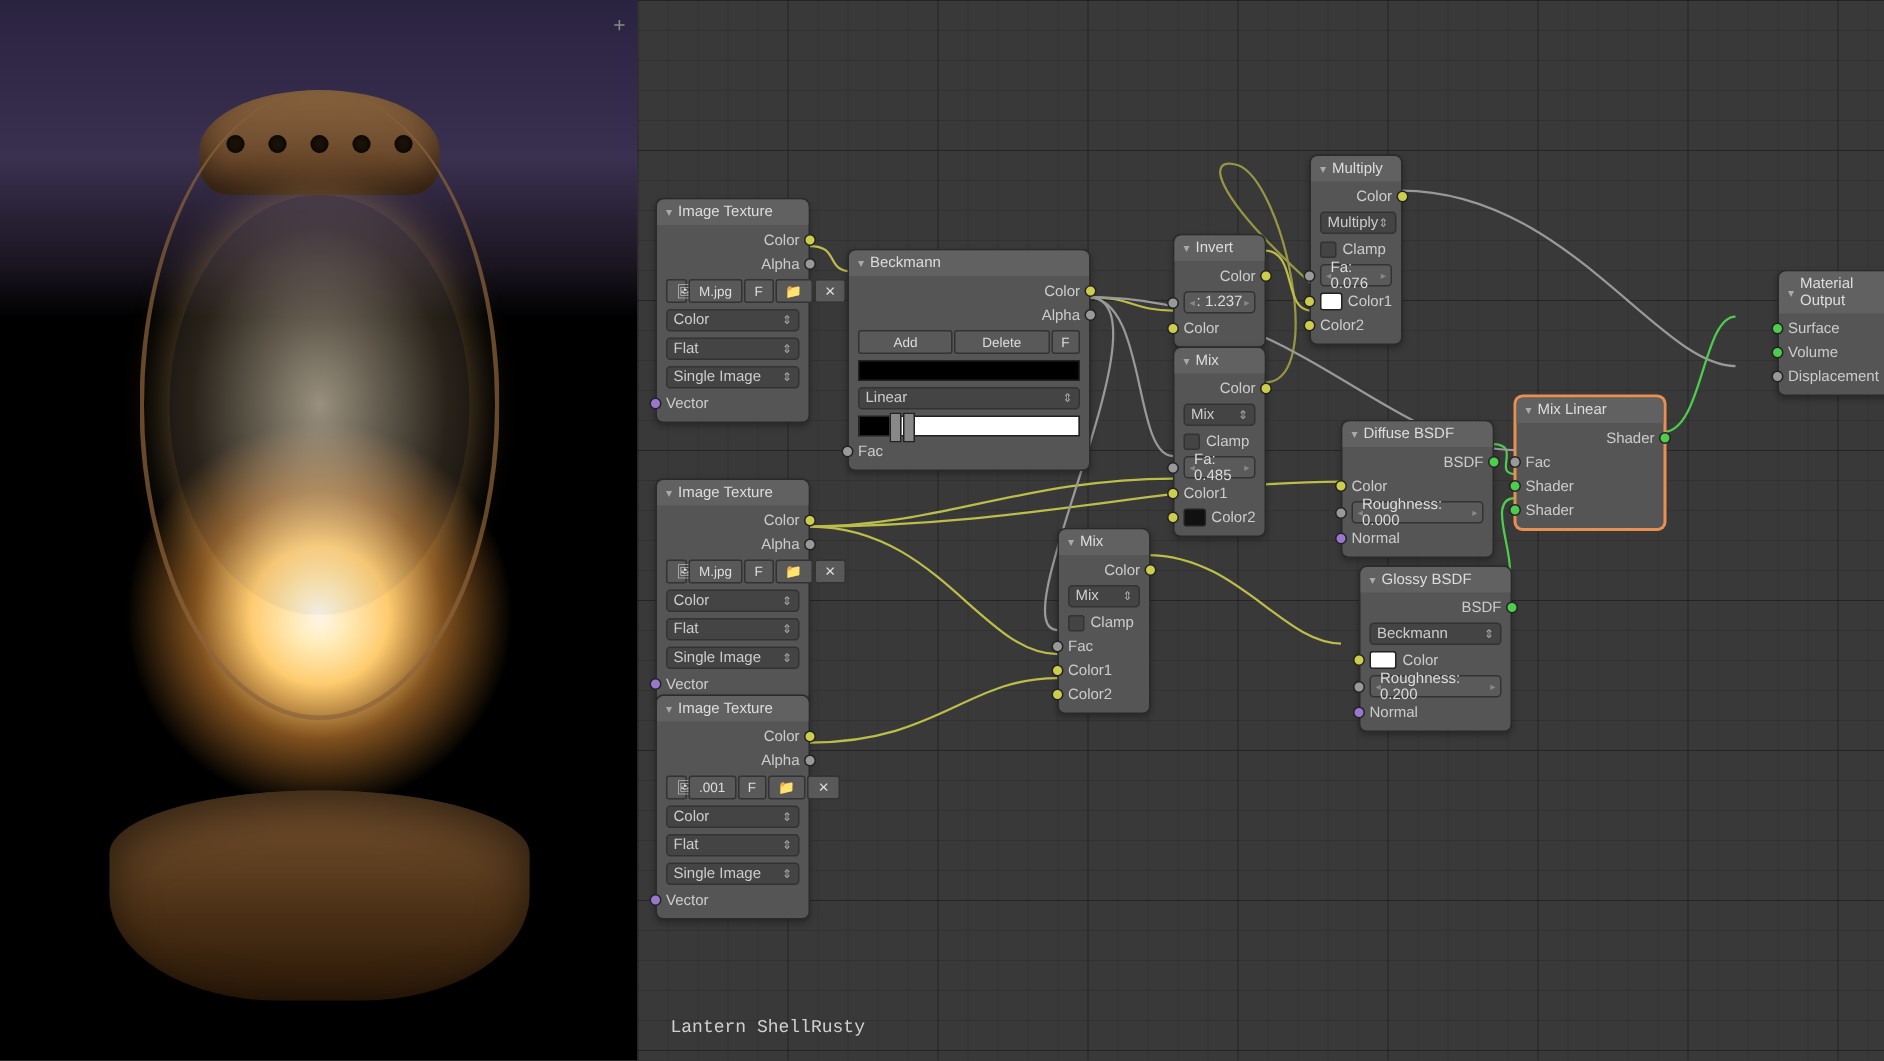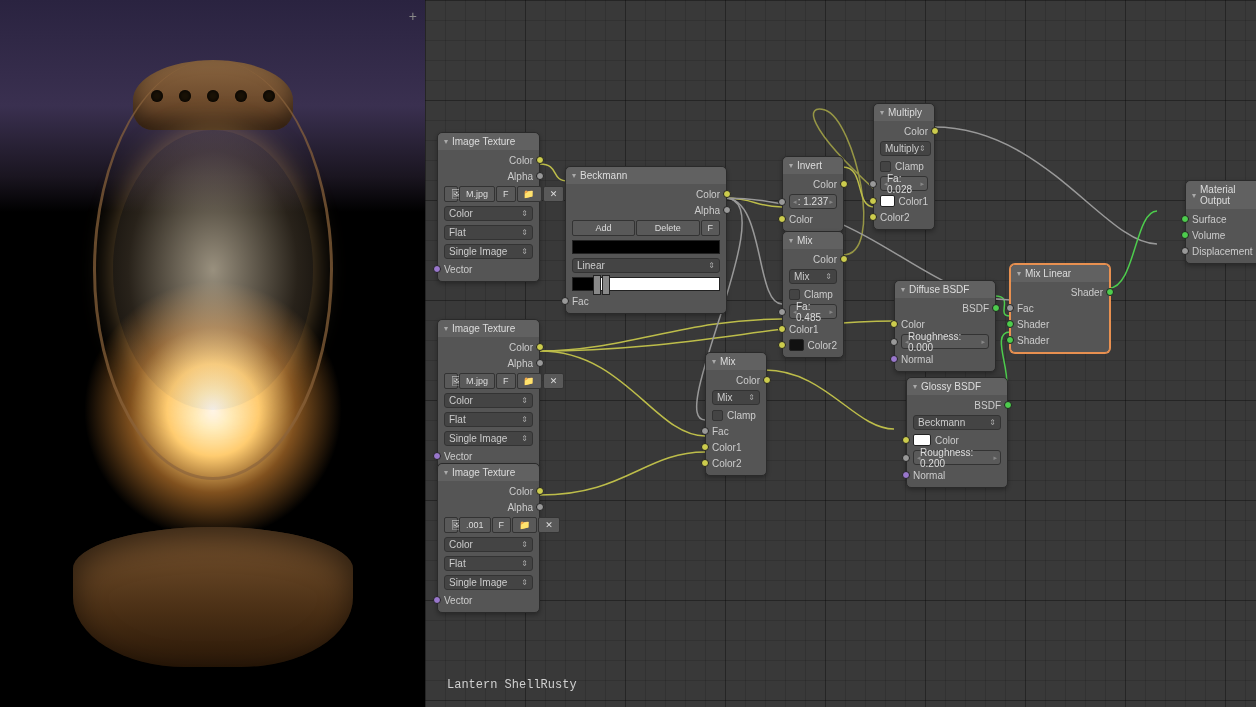--- a/index.html
+++ b/index.html
@@ -371,21 +371,21 @@
             <span>Multiply</span>
           </div>
         </div>
     <div class="row">
           <span class="check"></span>
           <span>Clamp</span>
         </div>
     <div class="row">
           <span class="sock l grey"></span>
           <div class="num">
-            <span>Fa: 0.028</span>
+            <span>Fa: 0.076</span>
           </div>
         </div>
     <div class="row">
           <span class="sock l yellow"></span>
           <span class="swatch" style="background:#fff"></span>
           <span>Color1</span>
         </div>
     <div class="row">
           <span class="sock l yellow"></span>
           <span>Color2</span>

